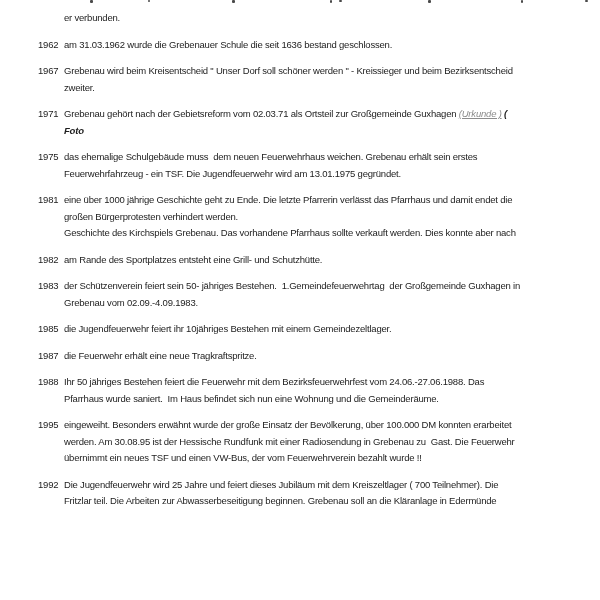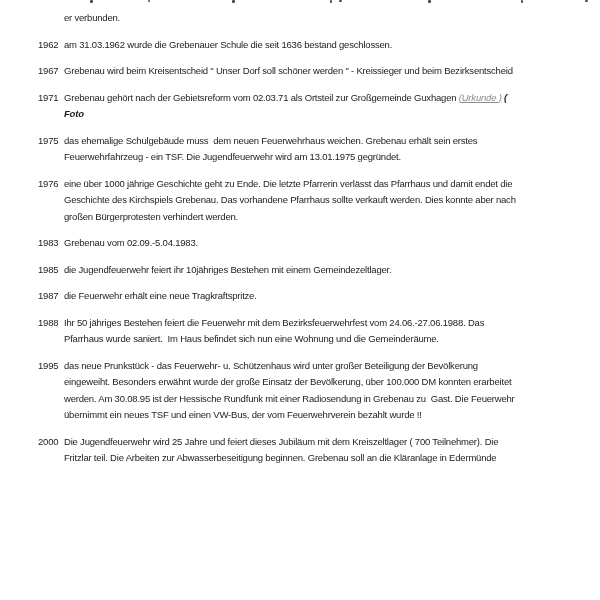--- a/index.html
+++ b/index.html
@@ -89,53 +89,61 @@
     <span class="year">1962</span>
     <div class="lines">
           <div class="line"><span class="seg-plain">am 31.03.1962 wurde die Grebenauer Schule die seit 1636 bestand geschlossen.</span></div>
         </div>
   </div>
 
   <div class="entry">
     <span class="year">1967</span>
     <div class="lines">
           <div class="line"><span class="seg-plain">Grebenau wird beim Kreisentscheid " Unser Dorf soll schöner werden " - Kreissieger und beim Bezirksentscheid</span></div>
+          <div class="line"><span class="seg-plain">zweiter.</span></div>
         </div>
   </div>
 
   <div class="entry">
     <span class="year">1971</span>
     <div class="lines">
           <div class="line"><span class="seg-plain">Grebenau gehört nach der Gebietsreform vom 02.03.71 als Ortsteil zur Großgemeinde Guxhagen </span><span class="seg-link">(Urkunde )</span><span class="seg-bold-italic"> (</span></div>
           <div class="line"><span class="seg-bold-italic">Foto</span></div>
         </div>
   </div>
 
   <div class="entry">
     <span class="year">1975</span>
     <div class="lines">
           <div class="line"><span class="seg-plain">das ehemalige Schulgebäude muss  dem neuen Feuerwehrhaus weichen. Grebenau erhält sein erstes</span></div>
           <div class="line"><span class="seg-plain">Feuerwehrfahrzeug - ein TSF. Die Jugendfeuerwehr wird am 13.01.1975 gegründet.</span></div>
         </div>
   </div>
 
   <div class="entry">
-    <span class="year">1976</span>
+    <span class="year">1981</span>
     <div class="lines">
           <div class="line"><span class="seg-plain">eine über 1000 jährige Geschichte geht zu Ende. Die letzte Pfarrerin verlässt das Pfarrhaus und damit endet die</span></div>
+          <div class="line"><span class="seg-plain">großen Bürgerprotesten verhindert werden.</span></div>
           <div class="line"><span class="seg-plain">Geschichte des Kirchspiels Grebenau. Das vorhandene Pfarrhaus sollte verkauft werden. Dies konnte aber nach</span></div>
-          <div class="line"><span class="seg-plain">großen Bürgerprotesten verhindert werden.</span></div>
         </div>
   </div>
 
+  <div class="entry">
+    <span class="year">1982</span>
+    <div class="lines">
+          <div class="line"><span class="seg-plain">am Rande des Sportplatzes entsteht eine Grill- und Schutzhütte.</span></div>
+        </div>
+  </div>
 
   <div class="entry">
     <span class="year">1983</span>
     <div class="lines">
-          <div class="line"><span class="seg-plain">Grebenau vom 02.09.-5.04.1983.</span></div>
+          <div class="line"><span class="seg-plain">der Schützenverein feiert sein 50- jähriges Bestehen.  1.Gemeindefeuerwehrtag  der Großgemeinde Guxhagen in</span></div>
+          <div class="line"><span class="seg-plain">Grebenau vom 02.09.-4.09.1983.</span></div>
         </div>
   </div>
 
   <div class="entry">
     <span class="year">1985</span>
     <div class="lines">
           <div class="line"><span class="seg-plain">die Jugendfeuerwehr feiert ihr 10jähriges Bestehen mit einem Gemeindezeltlager.</span></div>
         </div>
   </div>
 
@@ -152,28 +160,27 @@
           <div class="line"><span class="seg-plain">Ihr 50 jähriges Bestehen feiert die Feuerwehr mit dem Bezirksfeuerwehrfest vom 24.06.-27.06.1988. Das</span></div>
           <div class="line"><span class="seg-plain">Pfarrhaus wurde saniert.  Im Haus befindet sich nun eine Wohnung und die Gemeinderäume.</span></div>
         </div>
   </div>
 
 
 
   <div class="entry">
     <span class="year">1995</span>
     <div class="lines">
-          <div class="line"><span class="seg-plain">das neue Prunkstück - das Feuerwehr- u. Schützenhaus wird unter großer Beteiligung der Bevölkerung</span></div>
           <div class="line"><span class="seg-plain">eingeweiht. Besonders erwähnt wurde der große Einsatz der Bevölkerung, über 100.000 DM konnten erarbeitet</span></div>
           <div class="line"><span class="seg-plain">werden. Am 30.08.95 ist der Hessische Rundfunk mit einer Radiosendung in Grebenau zu  Gast. Die Feuerwehr</span></div>
           <div class="line"><span class="seg-plain">übernimmt ein neues TSF und einen VW-Bus, der vom Feuerwehrverein bezahlt wurde !!</span></div>
         </div>
   </div>
 
   <div class="entry">
-    <span class="year">2000</span>
+    <span class="year">1992</span>
     <div class="lines">
           <div class="line"><span class="seg-plain">Die Jugendfeuerwehr wird 25 Jahre und feiert dieses Jubiläum mit dem Kreiszeltlager ( 700 Teilnehmer). Die</span></div>
           <div class="line"><span class="seg-plain">Fritzlar teil. Die Arbeiten zur Abwasserbeseitigung beginnen. Grebenau soll an die Kläranlage in Edermünde</span></div>
         </div>
   </div>
 </div>
 </div>
 
 </body></html>

